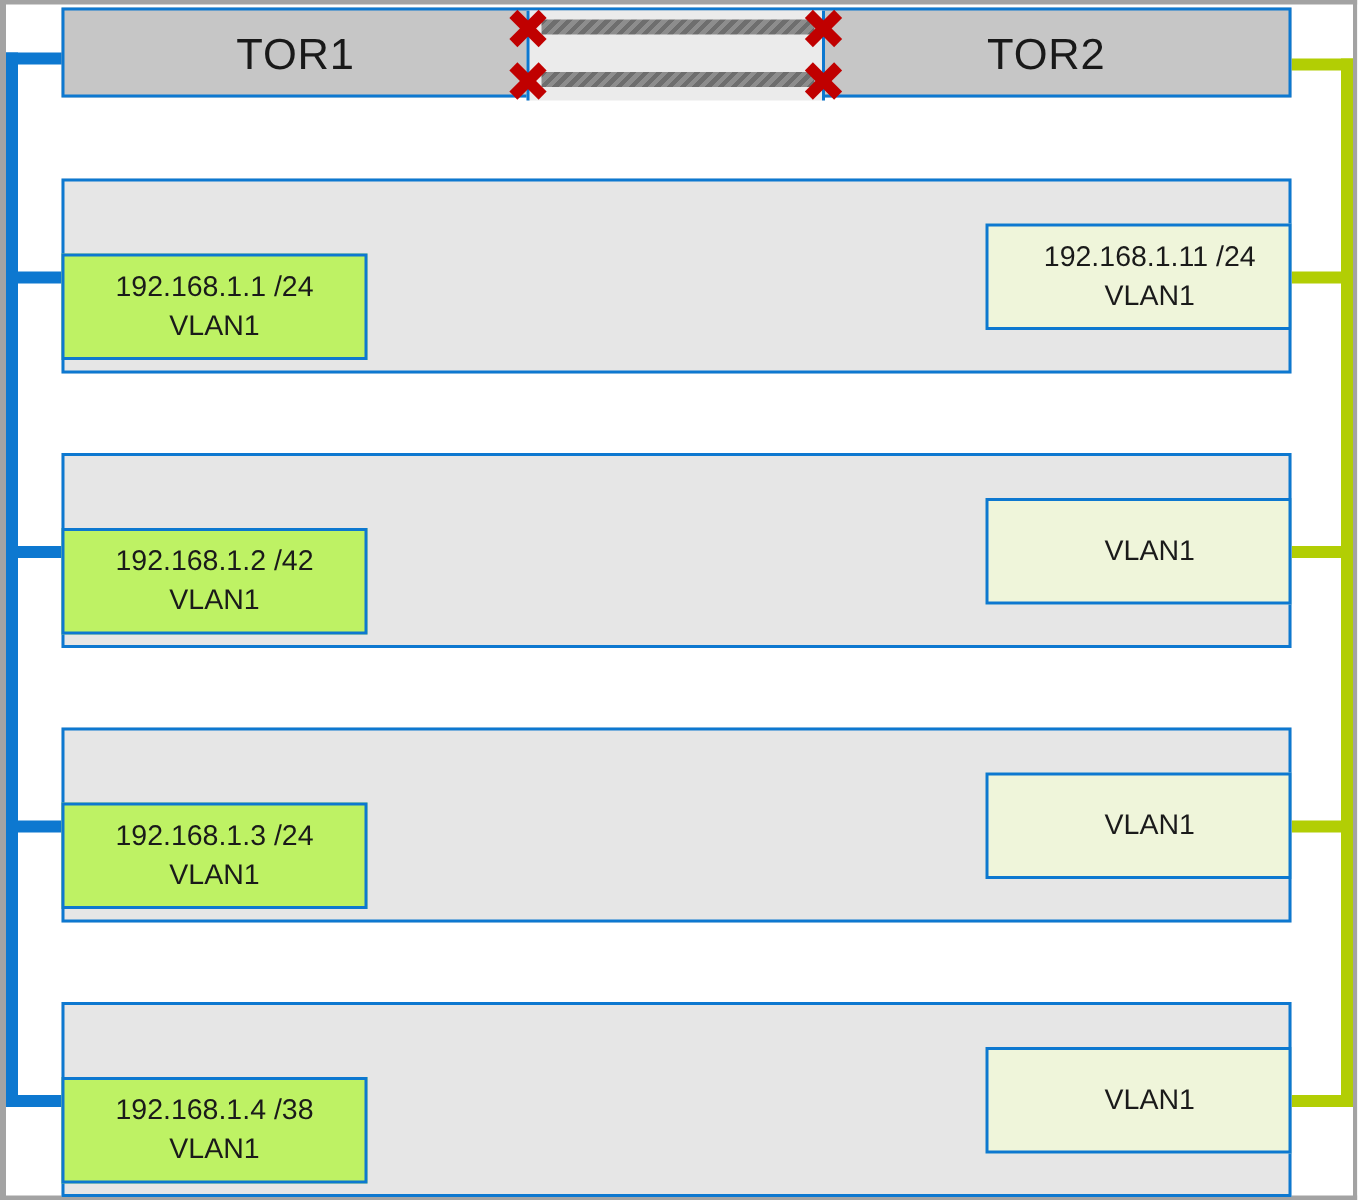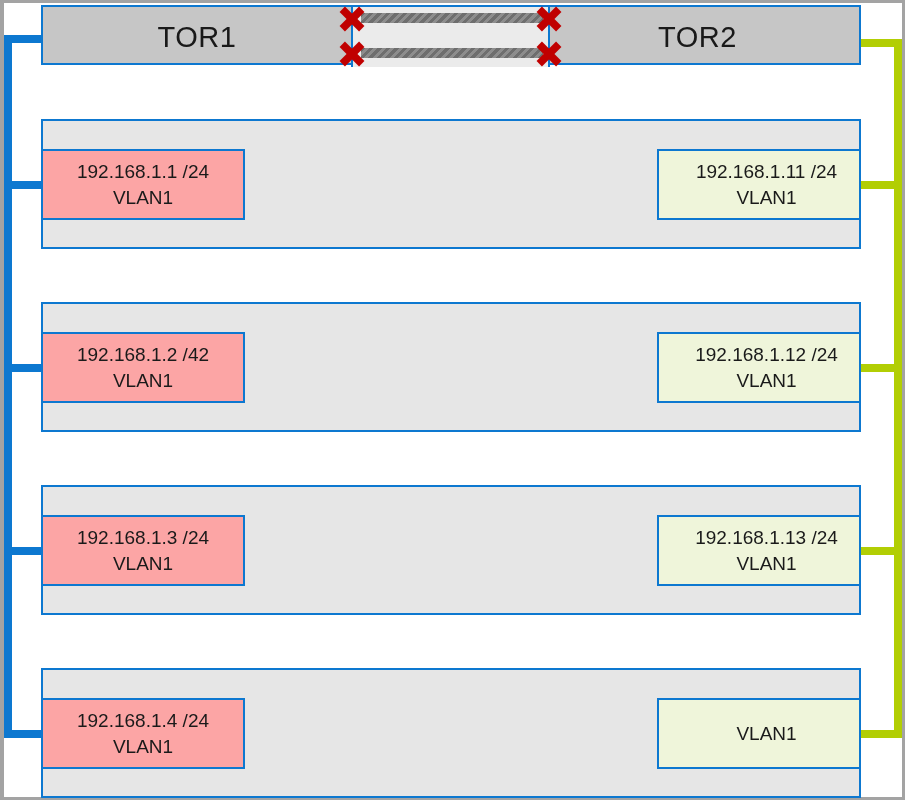--- a/index.html
+++ b/index.html
@@ -67,21 +67,21 @@
   }
   .server.s0{top:119px;}
   .server.s1{top:302px;}
   .server.s2{top:485px;}
   .server.s3{top:668px;}
   .nic{
     position:absolute;top:28px;width:204px;height:71px;box-sizing:border-box;
     border:2px solid #0d78d0;display:flex;flex-direction:column;align-items:center;justify-content:center;
     font-size:19px;line-height:26px;color:#1a1a1a;text-align:center;
   }
-  .nic-left{left:-2px;background:#fca5a5;}
+  .nic-left{left:-2px;background:#bef264;margin-top:20px;}
   .nic-right{right:-2px;background:#eff5da;padding-left:15px;}
 </style>
 </head>
 <body>
 
 <div class="canvas">
 
   <div class="frame frame-top"></div>
   <div class="frame frame-left"></div>
   <div class="frame frame-right"></div>
@@ -144,39 +144,37 @@
       <div>VLAN1</div>
     </div>
   </div>
 
   <div class="server s1">
     <div class="nic nic-left">
       <div>192.168.1.2 /42</div>
       <div>VLAN1</div>
     </div>
     <div class="nic nic-right">
-      <div>192.168.1.12 /24</div>
       <div>VLAN1</div>
     </div>
   </div>
 
   <div class="server s2">
     <div class="nic nic-left">
       <div>192.168.1.3 /24</div>
       <div>VLAN1</div>
     </div>
     <div class="nic nic-right">
-      <div>192.168.1.13 /24</div>
       <div>VLAN1</div>
     </div>
   </div>
 
   <div class="server s3">
     <div class="nic nic-left">
-      <div>192.168.1.4 /24</div>
+      <div>192.168.1.4 /38</div>
       <div>VLAN1</div>
     </div>
     <div class="nic nic-right">
       <div>VLAN1</div>
     </div>
   </div>
 
 </div>
 
 </body></html>

